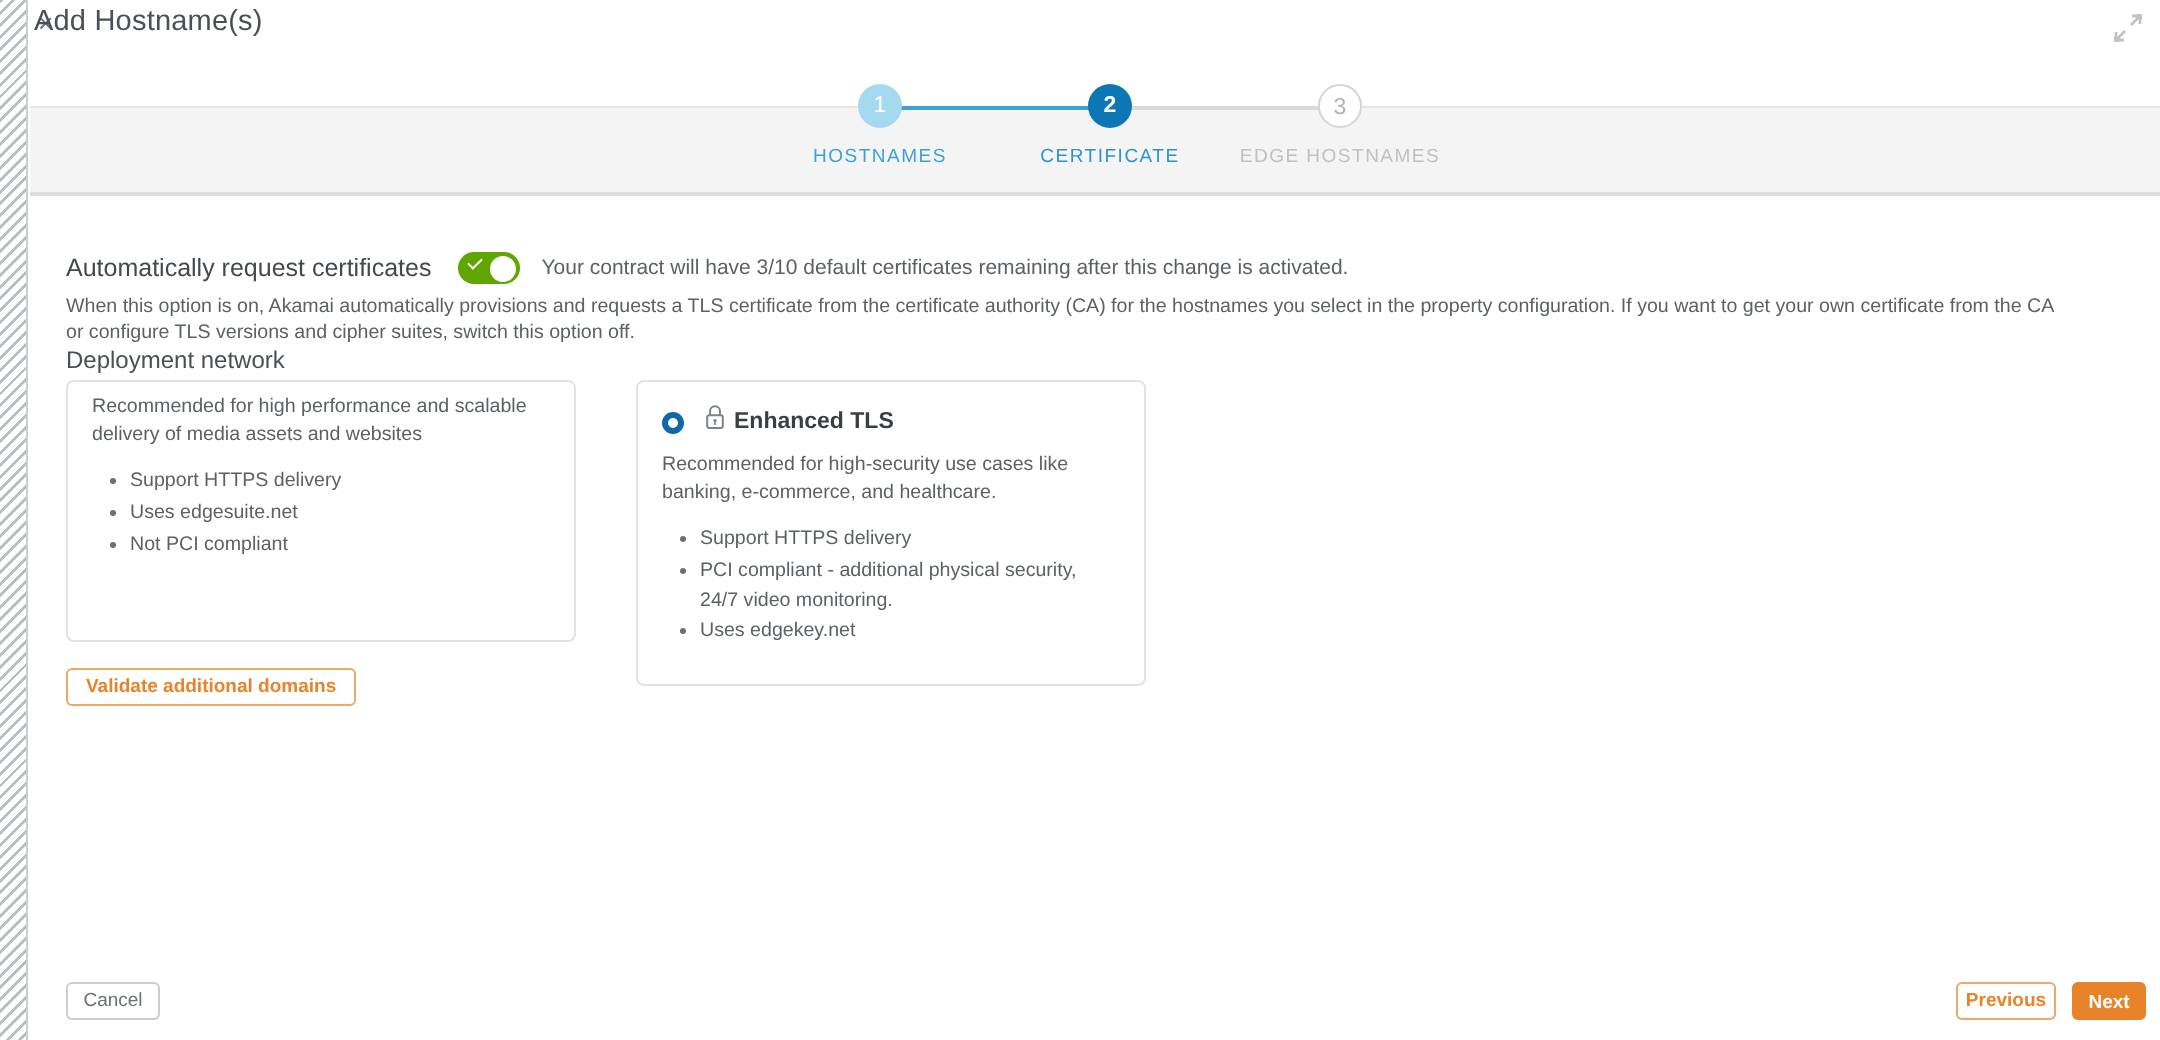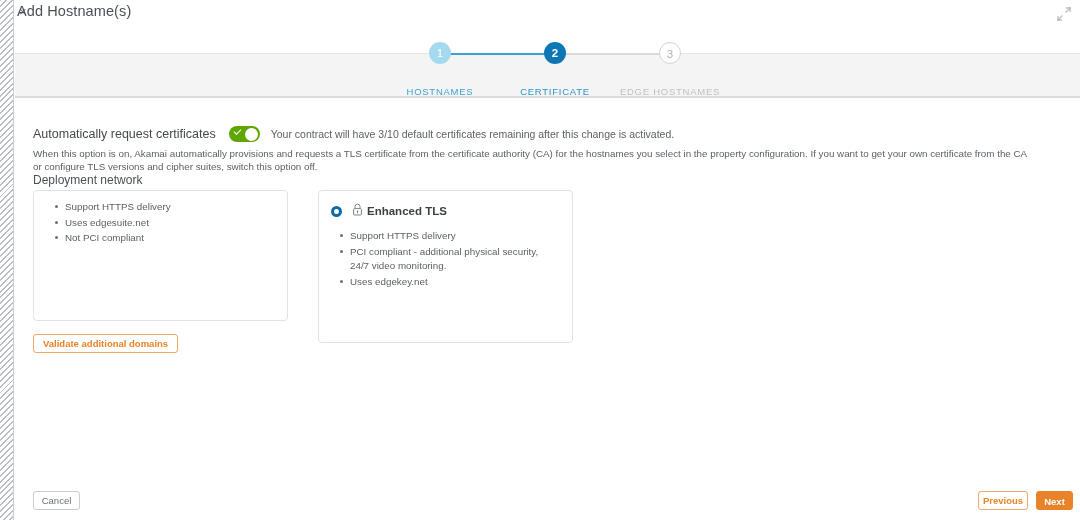--- a/index.html
+++ b/index.html
@@ -106,21 +106,21 @@
     background: #0d77b6;
     color: #ffffff;
     font-weight: bold;
   }
   .step.todo .step-circle {
     background: #ffffff;
     border: 1px solid #d4d4d4;
     color: #b3b3b3;
   }
   .step-label {
-    margin-top: 22px;
+    margin-top: 9px;
     font-size: 9.5px;
     letter-spacing: .75px;
   }
   .step.done .step-label { color: #3ba2d4; }
   .step.current .step-label { color: #2e93c9; }
   .step.todo .step-label { color: #c0c0c0; }
 
   .conn {
     position: absolute;
     top: 11px;
@@ -352,40 +352,42 @@
         <span class="knob"></span>
       </span>
       <span class="toggle-note">Your contract will have 3/10 default certificates remaining after this change is activated.</span>
     </div>
 
     <div class="desc">When this option is on, Akamai automatically provisions and requests a TLS certificate from the certificate authority (CA) for the hostnames you select in the property configuration. If you want to get your own certificate from the CA or configure TLS versions and cipher suites, switch this option off.</div>
 
     <div class="section-label">Deployment network</div>
 
     <div class="card" id="card-standard">
+      <div class="card-desc">Recommended for high performance and scalable delivery of media assets and websites</div>
       <ul class="card-list">
         <li>Support HTTPS delivery</li>
         <li>Uses edgesuite.net</li>
         <li>Not PCI compliant</li>
       </ul>
     </div>
 
     <div class="card" id="card-enhanced">
       <div class="card-head">
         <span class="radio on"></span>
         <span class="lock-icon">
           <svg width="11" height="13" viewBox="0 0 11 13">
             <path d="M3 5.6 V3.6 a2.5 2.5 0 0 1 5 0 V5.6" stroke="#7d8389" stroke-width="1" fill="none"></path>
             <rect x="1.6" y="5.6" width="7.8" height="6.4" rx="1" stroke="#7d8389" stroke-width="1" fill="none"></rect>
             <circle cx="5.5" cy="8.3" r="0.85" fill="#7d8389"></circle>
             <rect x="5.1" y="8.5" width="0.8" height="2" fill="#7d8389"></rect>
           </svg>
         </span>
         <span class="card-title">Enhanced TLS</span>
       </div>
+      <div class="card-desc">Recommended for high-security use cases like banking, e-commerce, and healthcare.</div>
       <ul class="card-list">
         <li>Support HTTPS delivery</li>
         <li>PCI compliant - additional physical security, 24/7 video monitoring.</li>
         <li>Uses edgekey.net</li>
       </ul>
     </div>
 
     <div class="btn btn-validate">Validate additional domains</div>
   </div>
 

